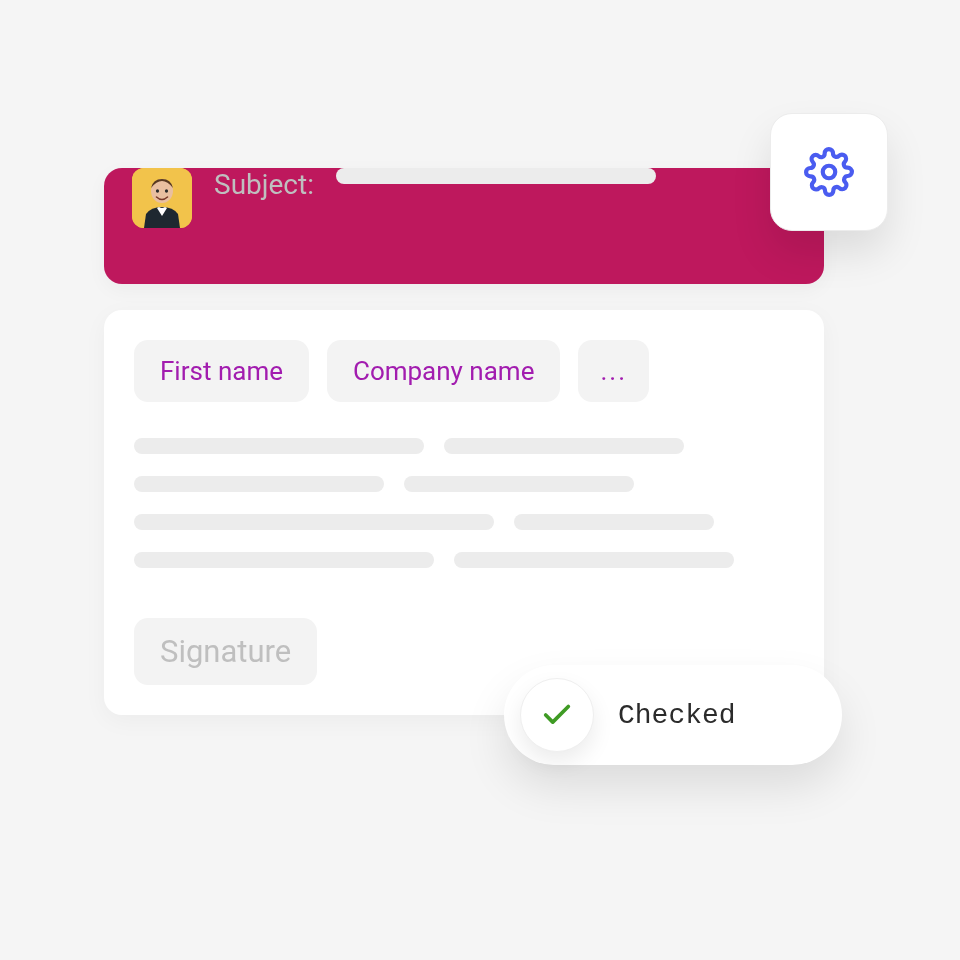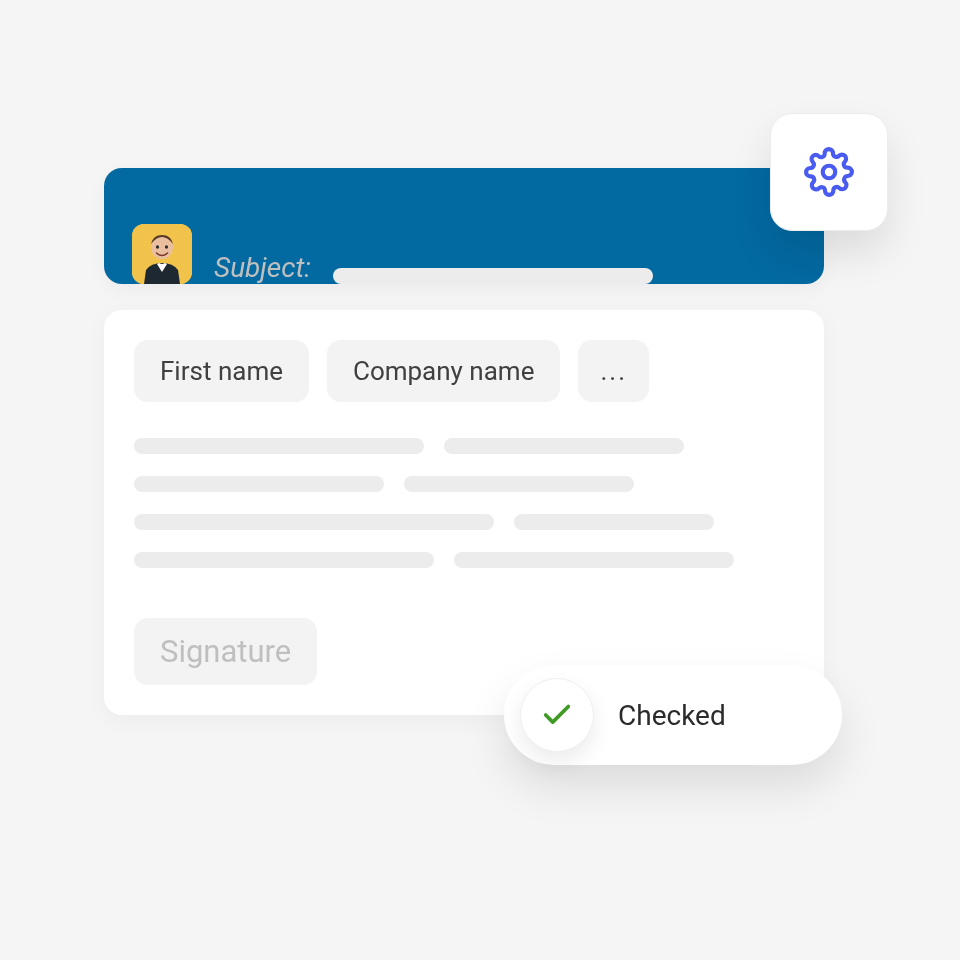--- a/index.html
+++ b/index.html
@@ -11,28 +11,27 @@
     overflow: hidden;
   }
 
   
   .subject-card {
     position: absolute;
     left: 104px;
     top: 168px;
     width: 720px;
     height: 116px;
-    background: #0369a1;
+    background: #be185d;
     border-radius: 18px;
     box-shadow: 0 6px 20px rgba(0,0,0,0.04);
     display: flex;
-    align-items: flex-end;
+    align-items: flex-start;
     padding: 0 28px;
     gap: 22px;
-    font-style: italic;
   }
   .avatar {
     width: 60px;
     height: 60px;
     border-radius: 12px;
     background: #f2c34b;
     flex: 0 0 auto;
     position: relative;
     overflow: hidden;
   }
@@ -65,21 +64,21 @@
   .chip-row {
     display: flex;
     gap: 18px;
     margin-bottom: 36px;
   }
   .chip {
     background: #f3f3f3;
     border-radius: 14px;
     padding: 18px 26px;
     font-size: 26px;
-    color: #404040;
+    color: #a21caf;
     font-weight: 400;
     line-height: 1;
     text-align: center;
   }
   .chip.more {
     padding: 18px 22px;
     letter-spacing: 2px;
   }
 
   .skeleton-lines {
@@ -134,20 +133,21 @@
     top: 665px;
     width: 338px;
     height: 100px;
     background: #ffffff;
     border-radius: 60px;
     box-shadow: 0 22px 44px rgba(0,0,0,0.10);
     display: flex;
     align-items: center;
     gap: 24px;
     padding-left: 16px;
+    font-family: Liberation Mono, monospace;
   }
   .check-circle {
     width: 74px;
     height: 74px;
     border-radius: 50%;
     background: #ffffff;
     border: 1px solid #efefef;
     box-shadow: 0 10px 22px rgba(0,0,0,0.08);
     display: flex;
     align-items: center;

